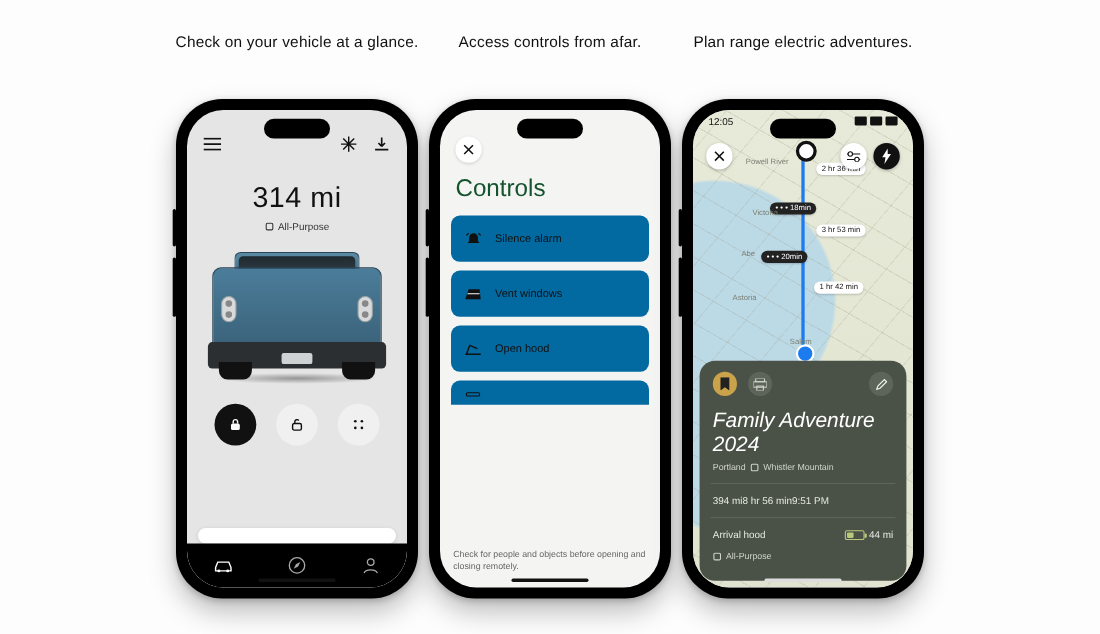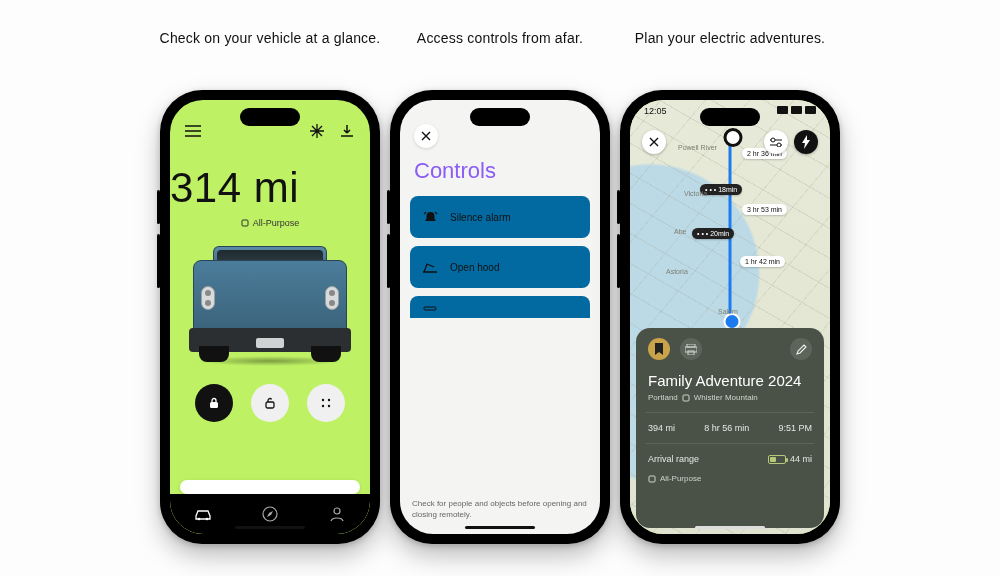--- a/index.html
+++ b/index.html
@@ -32,41 +32,41 @@
     border-radius: 42px;
     padding: 10px;
     position: relative;
     box-shadow: 0 12px 24px rgba(0,0,0,.25), 0 2px 6px rgba(0,0,0,.2);
   }
   .phone::before, .phone::after{ content:""; position:absolute; background:#000; border-radius:3px; }
   .phone::before{ left:-3px; top:100px; width:3px; height:34px; }
   .phone::after{ left:-3px; top:144px; width:3px; height:54px; }
   .screen {
     width: 100%; height: 100%;
-    background: #bef264;
+    background: #e5e5e5;
     border-radius: 33px;
     overflow: hidden;
     position: relative;
   }
   .notch {
     position:absolute; top:8px; left:50%; transform:translateX(-50%);
     width:60px; height:18px; background:#000; border-radius:10px; z-index:10;
   }
   .home-indicator{
     position:absolute; bottom:5px; left:50%; transform:translateX(-50%);
     width:70px; height:3px; border-radius:3px; z-index:10;
   }
   .hi-dark{ background:#111; }
   .hi-light{ background:#ddd; }
 
   
   .p1-top { display:flex; justify-content:space-between; align-items:center; padding:22px 14px 0 14px; }
   .p1-top .right { display:flex; gap:12px; }
   .icon-btn { width:18px; height:18px; display:flex; align-items:center; justify-content:center; color:#111; }
-  .p1-range { font-size:42px; font-weight:400; text-align:left; margin-top:24px; letter-spacing:.5px; color:#111;}
+  .p1-range { font-size:26px; font-weight:400; text-align:center; margin-top:24px; letter-spacing:.5px; color:#111;}
   .p1-mode { font-size:9px; color:#333; text-align:center; margin-top:6px; display:flex; align-items:center; justify-content:center; gap:4px;}
   .vehicle {
     width:170px; height:120px; margin:18px auto 0 auto; position:relative;
   }
   .vehicle .body{
     position:absolute; left:8px; right:8px; top:14px; bottom:30px;
     background: linear-gradient(#4b7d9a,#3a6179);
     border-radius: 8px 8px 4px 4px;
     border:1px solid #2a4558;
   }
@@ -114,21 +114,21 @@
     position:absolute; left:0; right:0; bottom:0; height:40px; background:#000;
     display:flex; justify-content:space-around; align-items:center; color:#d0d0d0;
     border-radius:0 0 33px 33px;
   }
   .p1-tabbar .tab{ width:20px; height:20px; display:flex; align-items:center; justify-content:center; }
 
   
   .p2 { background:#f4f4f3 !important; }
   .p2-top{ padding:24px 14px 0 14px; }
   .close-pill{ width:24px; height:24px; border-radius:50%; background:#fff; display:flex; align-items:center; justify-content:center; box-shadow:0 1px 3px rgba(0,0,0,.15); font-size:11px; color:#111;}
-  .p2-title{ font-size:22px; font-weight:500; padding:10px 14px 12px 14px; color:#8b5cf6;}
+  .p2-title{ font-size:22px; font-weight:500; padding:10px 14px 12px 14px; color:#14532d;}
   .p2-list{ padding:0 10px; display:flex; flex-direction:column; gap:8px;}
   .p2-item{
     background:#0369a1; border-radius:8px; height:42px;
     display:flex; align-items:center; gap:12px; padding:0 12px;
     font-size:10px; color:#111;
   }
   .p2-item.cut{ height:22px; border-radius:8px 8px 0 0; }
   .p2-ico{ width:16px; height:16px; display:flex; align-items:center; justify-content:center; color:#111;}
   .p2-foot{
     position:absolute; left:12px; right:12px; bottom:14px;
@@ -169,24 +169,24 @@
 
   .p3-sheet{
     position:absolute; left:6px; right:6px; bottom:6px; top:228px;
     background:#4a5247; border-radius:14px; color:#eef0ec;
     padding:10px 12px 18px 12px; font-size:9px;
   }
   .p3-chips{ display:flex; justify-content:space-between; align-items:center; margin-bottom:12px;}
   .p3-chips .left{ display:flex; gap:10px;}
   .chip{ width:22px; height:22px; border-radius:50%; background:#5d655a; display:flex; align-items:center; justify-content:center; font-size:10px;}
   .chip.active{ background:#caa24a; color:#222;}
-  .p3-trip{ font-size:15px; font-weight:500; margin-bottom:4px; color:#fff;}
+  .p3-trip{ font-size:19px; font-weight:500; margin-bottom:4px; color:#fff;font-style:italic;}
   .p3-route{ font-size:8px; color:#cfd3cb; display:flex; align-items:center; gap:4px;}
   .p3-sep{ height:1px; background:#5d655a; margin:10px -2px;}
-  .p3-row{ display:flex; justify-content:space-between; font-size:9px; color:#e5e8e1;}
+  .p3-row{ display:flex; justify-content:flex-start; font-size:9px; color:#e5e8e1;}
   .p3-row2{ display:flex; justify-content:space-between; align-items:center; font-size:9px; color:#e5e8e1; margin-top:10px;}
   .pill-range{ display:flex; align-items:center; gap:4px; font-size:9px;}
   .batt{ width:18px; height:9px; border:1px solid #b9c77a; border-radius:2px; position:relative;}
   .batt::after{content:""; position:absolute; right:-3px; top:2px; width:2px; height:4px; background:#b9c77a; border-radius:1px;}
   .batt i{ position:absolute; left:1px; top:1px; bottom:1px; width:35%; background:#b9c77a; border-radius:1px; display:block;}
   .p3-mode{ font-size:8px; color:#cfd3cb; margin-top:10px; display:flex; align-items:center; gap:4px;}
 
   svg{ display:block; }
 </style>
 </head>
@@ -314,20 +314,29 @@
               <svg width="15" height="15" viewBox="0 0 15 15">
                   <path d="M7.5 2a4 4 0 014 4v3l1.5 2h-11L3.5 9V6a4 4 0 014-4z" fill="#111"></path>
                   <path d="M1 4l2-2M14 4l-2-2" stroke="#111" stroke-width="1.2"></path>
                 </svg>
             </div>
             <span>Silence alarm</span>
           </div>
           <div class="p2-item">
             <div class="p2-ico">
               <svg width="16" height="12" viewBox="0 0 16 12">
+                  <path d="M1 11L4 2h10l1 9z" fill="#111"></path>
+                  <path d="M3 6h11" stroke="#fff" stroke-width="1"></path>
+                </svg>
+            </div>
+            <span>Vent windows</span>
+          </div>
+          <div class="p2-item">
+            <div class="p2-ico">
+              <svg width="16" height="12" viewBox="0 0 16 12">
                   <path d="M1 11h14M2 11l3-8 7 3" stroke="#111" stroke-width="1.3" fill="none"></path>
                 </svg>
             </div>
             <span>Open hood</span>
           </div>
           <div class="p2-item cut">
             <div class="p2-ico">
               <svg width="14" height="8" viewBox="0 0 14 8">
                   <rect x="1" y="4" width="12" height="3" rx="1" fill="none" stroke="#111"></rect>
                 </svg>
@@ -335,21 +344,21 @@
           </div>
         </div>
 
         <div class="p2-foot">Check for people and objects before opening and closing remotely.</div>
         <div class="home-indicator hi-dark"></div>
       </div>
     </div>
   </div>
 
   <div class="col">
-    <div class="caption">Plan your electric adventures.</div>
+    <div class="caption">Plan range electric adventures.</div>
     <div class="phone">
       <div class="screen">
         <div class="notch"></div>
         <div class="p3-status">12:05</div>
         <div class="p3-status-r">
             <span></span>
             <span></span>
             <span></span>
           </div>
 
@@ -423,21 +432,21 @@
           </div>
 
           <div class="p3-sep"></div>
           <div class="p3-row">
             <span>394 mi</span>
             <span>8 hr 56 min</span>
             <span>9:51 PM</span>
           </div>
           <div class="p3-sep"></div>
           <div class="p3-row2">
-            <span>Arrival range</span>
+            <span>Arrival hood</span>
             <span class="pill-range">
               <span class="batt">
                   <i></i>
                 </span>
               <span>44 mi</span>
             </span>
           </div>
           <div class="p3-mode">
             <svg width="8" height="8" viewBox="0 0 8 8">
                 <rect x="1" y="1" width="6" height="6" rx="1" fill="none" stroke="#cfd3cb"></rect>

